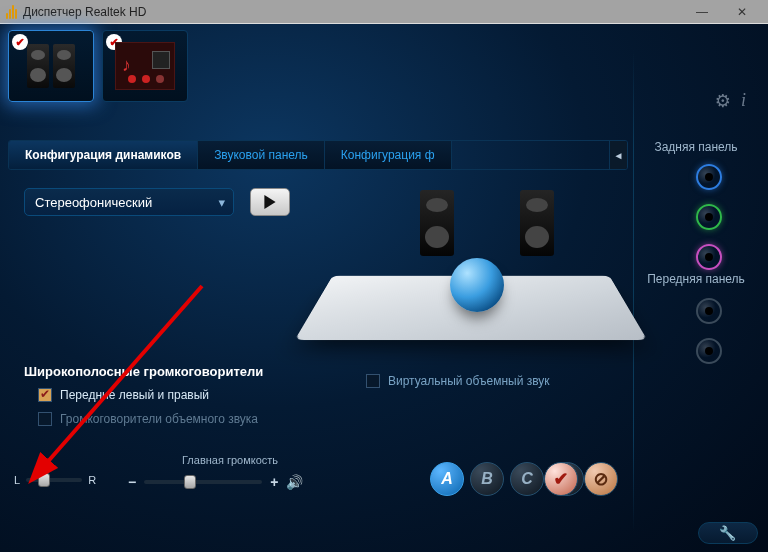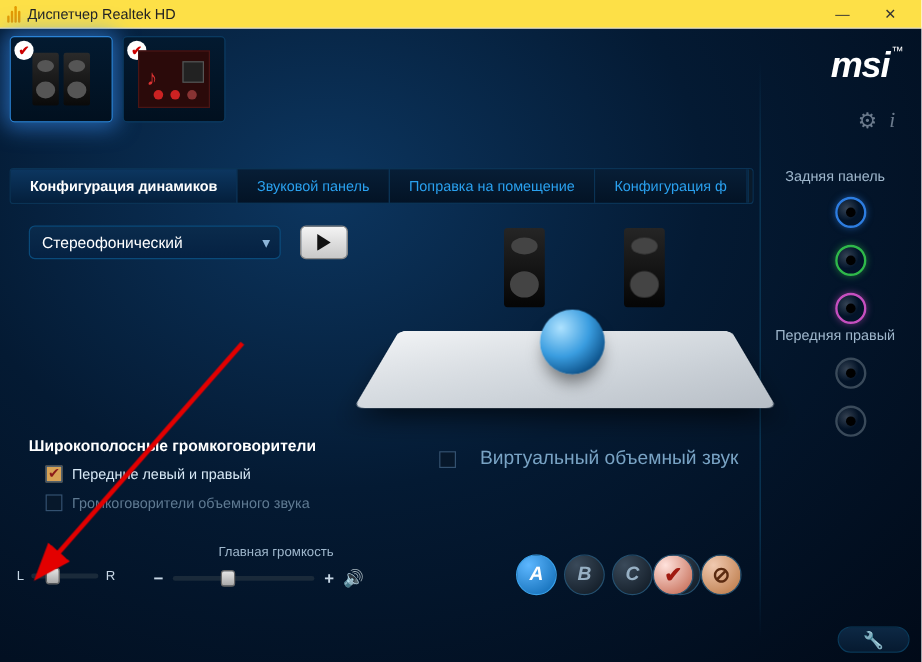--- a/index.html
+++ b/index.html
@@ -1,17 +1,17 @@
 <!DOCTYPE html>
 <html><head>
 <meta charset="utf-8">
 <style>
   * { margin: 0; padding: 0; box-sizing: border-box; font-family: "Segoe UI", Arial, sans-serif; }
   body { width: 768px; height: 552px; background: #fff; overflow: hidden; }
-  .titlebar { height: 24px; background: #fde047; display: flex; align-items: center; padding: 0 6px; border-bottom: 1px solid #ddd; }
+  .titlebar { height: 24px; background: #a3a3a3; display: flex; align-items: center; padding: 0 6px; border-bottom: 1px solid #ddd; }
   .titlebar .icon-bars { display: inline-flex; gap: 1px; margin-right: 6px; }
   .titlebar .icon-bars span { display: inline-block; width: 2px; border-radius: 1px; }
   .titlebar .icon-bars span:nth-child(1){height:6px;background:#e49a00;align-self:flex-end;}
   .titlebar .icon-bars span:nth-child(2){height:10px;background:#e49a00;align-self:flex-end;}
   .titlebar .icon-bars span:nth-child(3){height:14px;background:#e49a00;align-self:flex-end;}
   .titlebar .icon-bars span:nth-child(4){height:10px;background:#e49a00;align-self:flex-end;}
   .titlebar .title { font-size: 12px; color: #222; }
   .titlebar .win-btns { margin-left: auto; display: flex; }
   .titlebar .win-btn { width: 40px; height: 24px; display:flex;align-items:center;justify-content:center;font-size:12px;color:#333;}
   .app { position: relative; height: 528px; background: radial-gradient(ellipse at 35% 25%, #0c3660 0%, #041a33 45%, #010a18 100%); color: #cfe3f7; }
@@ -62,21 +62,21 @@
   .play-btn svg{width:14px;height:14px;}
   
   .stage { position:absolute; top:160px; left:316px; width:310px; height:180px;}
   .floor { position:absolute; bottom:0; left:0; width:310px; height:120px; background:linear-gradient(160deg,#f1f3f5 0%,#cfd5db 60%,#b7bec6 100%); transform:perspective(420px) rotateX(58deg); border-radius:8px; box-shadow:0 22px 26px -10px rgba(0,0,0,.6);}
   .speaker3d{position:absolute;width:34px;height:66px;background:linear-gradient(#252525,#050505);border-radius:3px;}
   .speaker3d::before{content:"";position:absolute;top:8px;left:6px;right:6px;height:14px;border-radius:50%;background:#444;}
   .speaker3d::after{content:"";position:absolute;bottom:8px;left:5px;right:5px;height:22px;border-radius:50%;background:#444;}
   .sL{top:6px;left:104px;} .sR{top:6px;left:204px;}
   .orb{position:absolute;left:134px;top:74px;width:54px;height:54px;border-radius:50%;background:radial-gradient(circle at 32% 28%,#aee2ff,#3a9de0 45%,#0a4d84 80%);box-shadow:0 10px 14px -4px rgba(0,0,0,.5);}
   
-  .vsurround{position:absolute;top:350px;left:366px;display:flex;align-items:center;gap:20px;color:#79a3c4;font-size:16px;}
+  .vsurround{position:absolute;top:350px;left:366px;display:flex;align-items:flex-start;gap:8px;color:#79a3c4;font-size:12px;}
   .fake-check{width:14px;height:14px;border:1px solid #335170;background:#07182b;}
   
   .bb-head{position:absolute;top:340px;left:24px;color:#fff;font-size:13px;font-weight:bold;}
   .bb-row{position:absolute;left:38px;display:flex;align-items:center;gap:8px;font-size:12px;}
   .bb1{top:364px;color:#d7e8f5;}
   .bb2{top:388px;color:#5f7a92;}
   .fake-check.on{background:#d7a255;position:relative;}
   .fake-check.on::after{content:"✔";position:absolute;top:-2px;left:1px;font-size:12px;color:#8a1a1a;}
   
   .balance{position:absolute;top:450px;left:14px;display:flex;align-items:center;gap:6px;color:#c7d7e5;font-size:11px;}
@@ -137,42 +137,40 @@
       <div class="check">✔</div>
       <div class="thumb-mb">
           <div class="chip"></div>
           <div class="dot d1"></div>
           <div class="dot d2"></div>
           <div class="dot d3"></div>
         </div>
     </div>
   </div>
 
-  <div class="brand"><span>msi</span><small>™</small></div>
   <div class="tools-icons">
     <span>⚙</span>
     <span style="font-style:italic;font-family:Georgia;">i</span>
   </div>
 
   <div class="panel-label panel-back">Задняя панель</div>
   <div class="jacks-back">
     <div class="jack j-blue"></div>
     <div class="jack j-green"></div>
     <div class="jack j-pink"></div>
   </div>
-  <div class="panel-label panel-front">Передняя правый</div>
+  <div class="panel-label panel-front">Передняя панель</div>
   <div class="jacks-front">
     <div class="jack j-dark"></div>
     <div class="jack j-dark"></div>
   </div>
 
   <div class="tabstrip">
     <div class="tab active">Конфигурация динамиков</div>
     <div class="tab">Звуковой панель</div>
-    <div class="tab">Поправка на помещение</div>
     <div class="tab">Конфигурация ф</div>
     <div class="tab-nav">
       <button>◄</button>
 
     </div>
   </div>
 
   <div class="cfg-row">
     <div class="dropdown">
       <span>Стереофонический</span>

